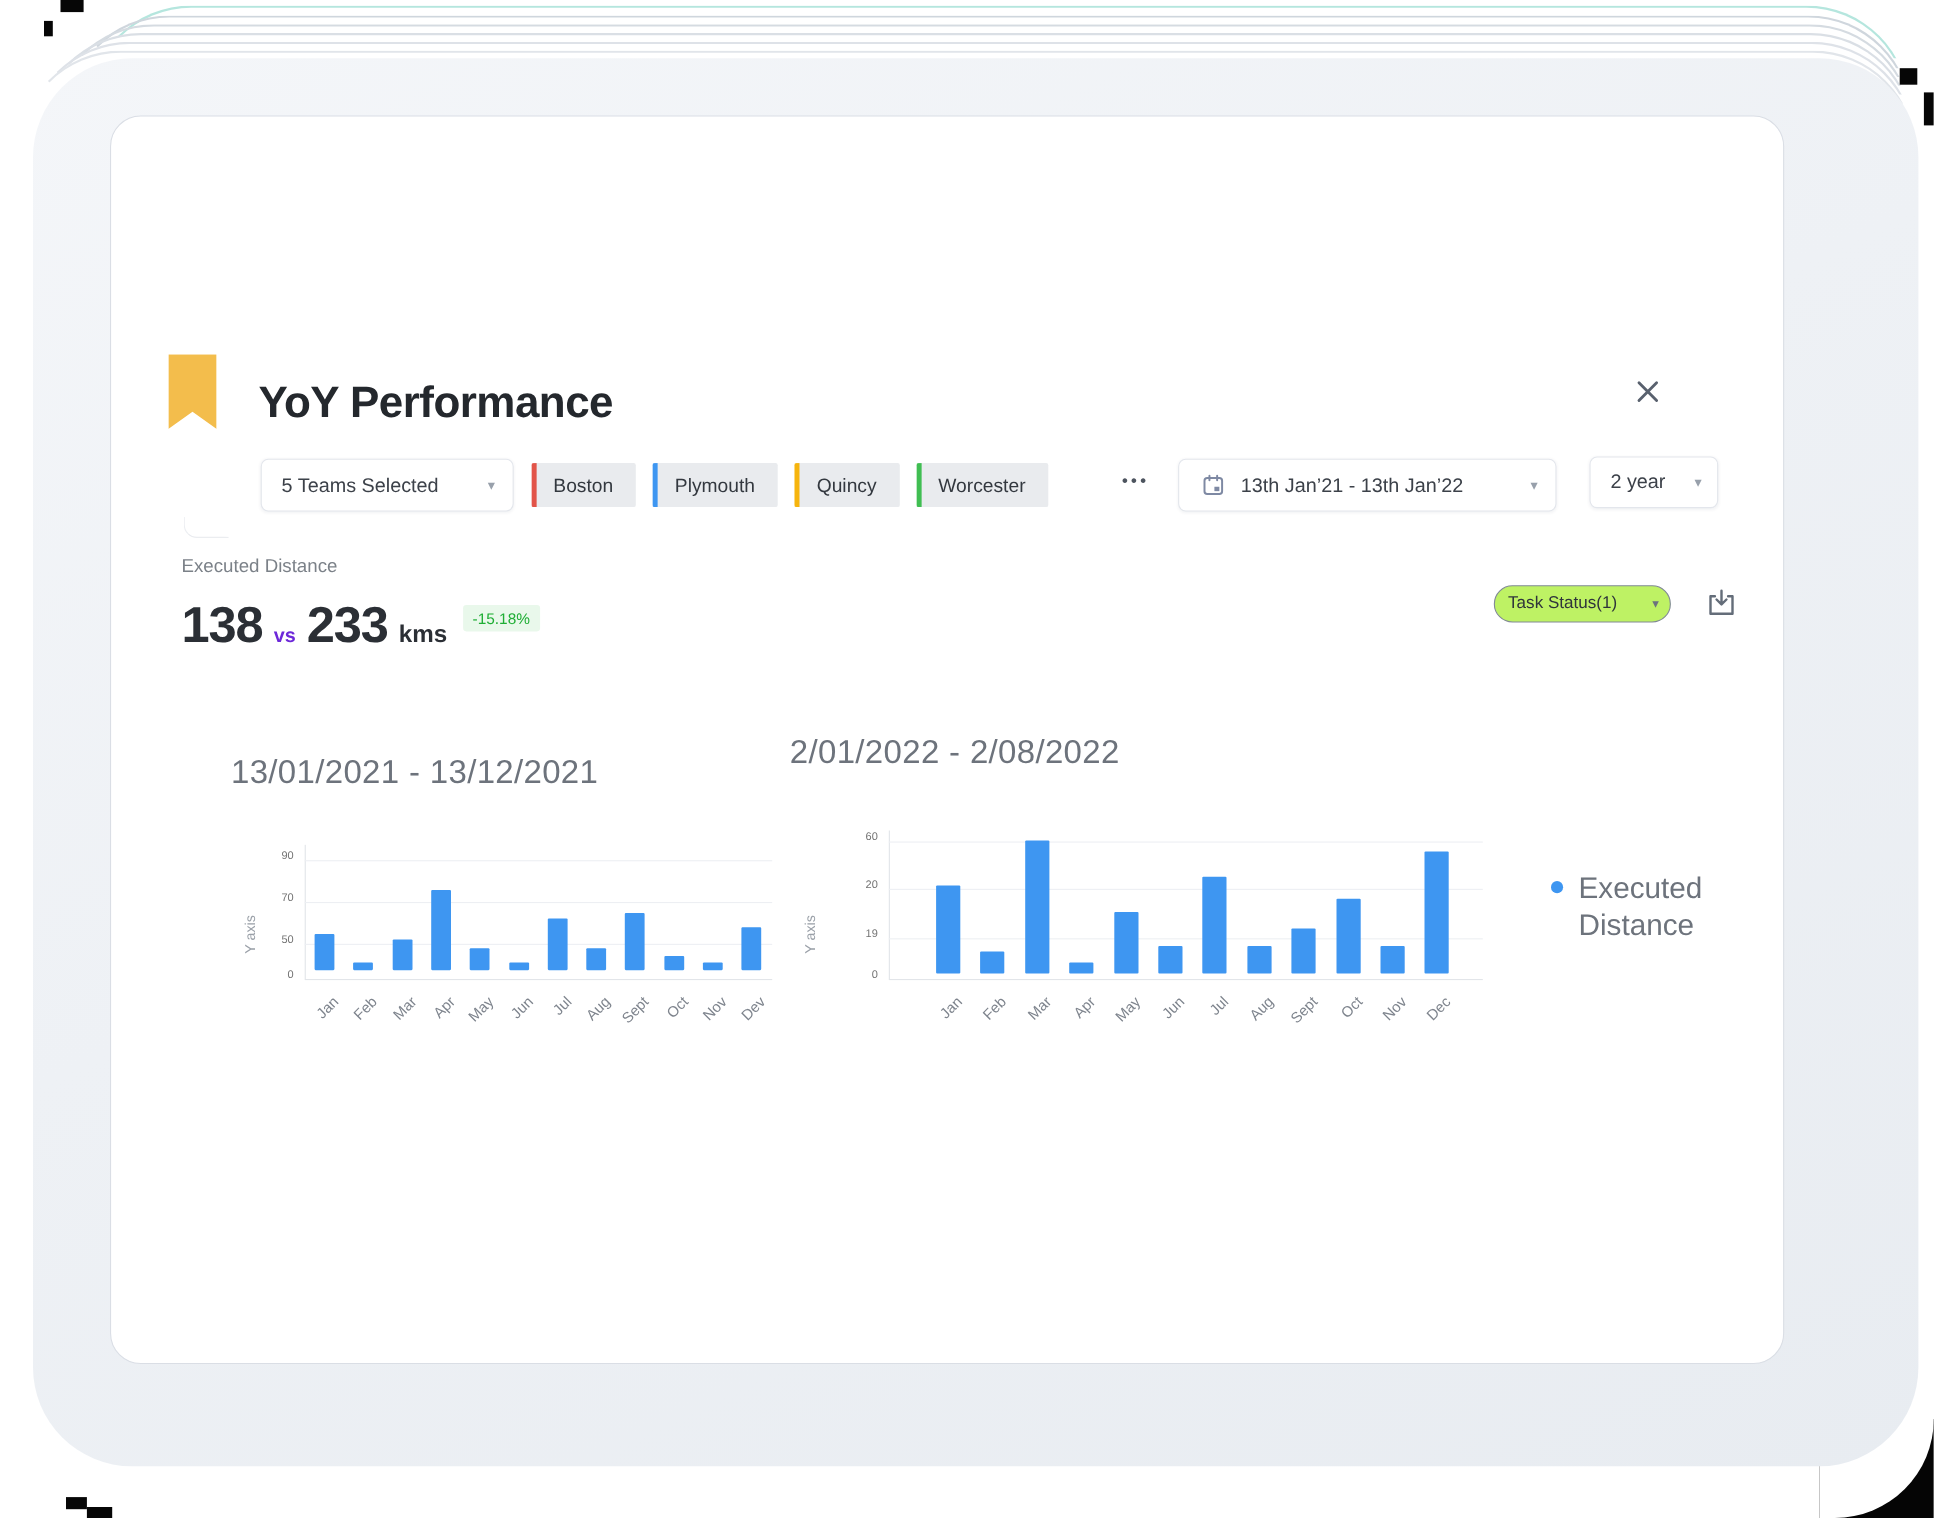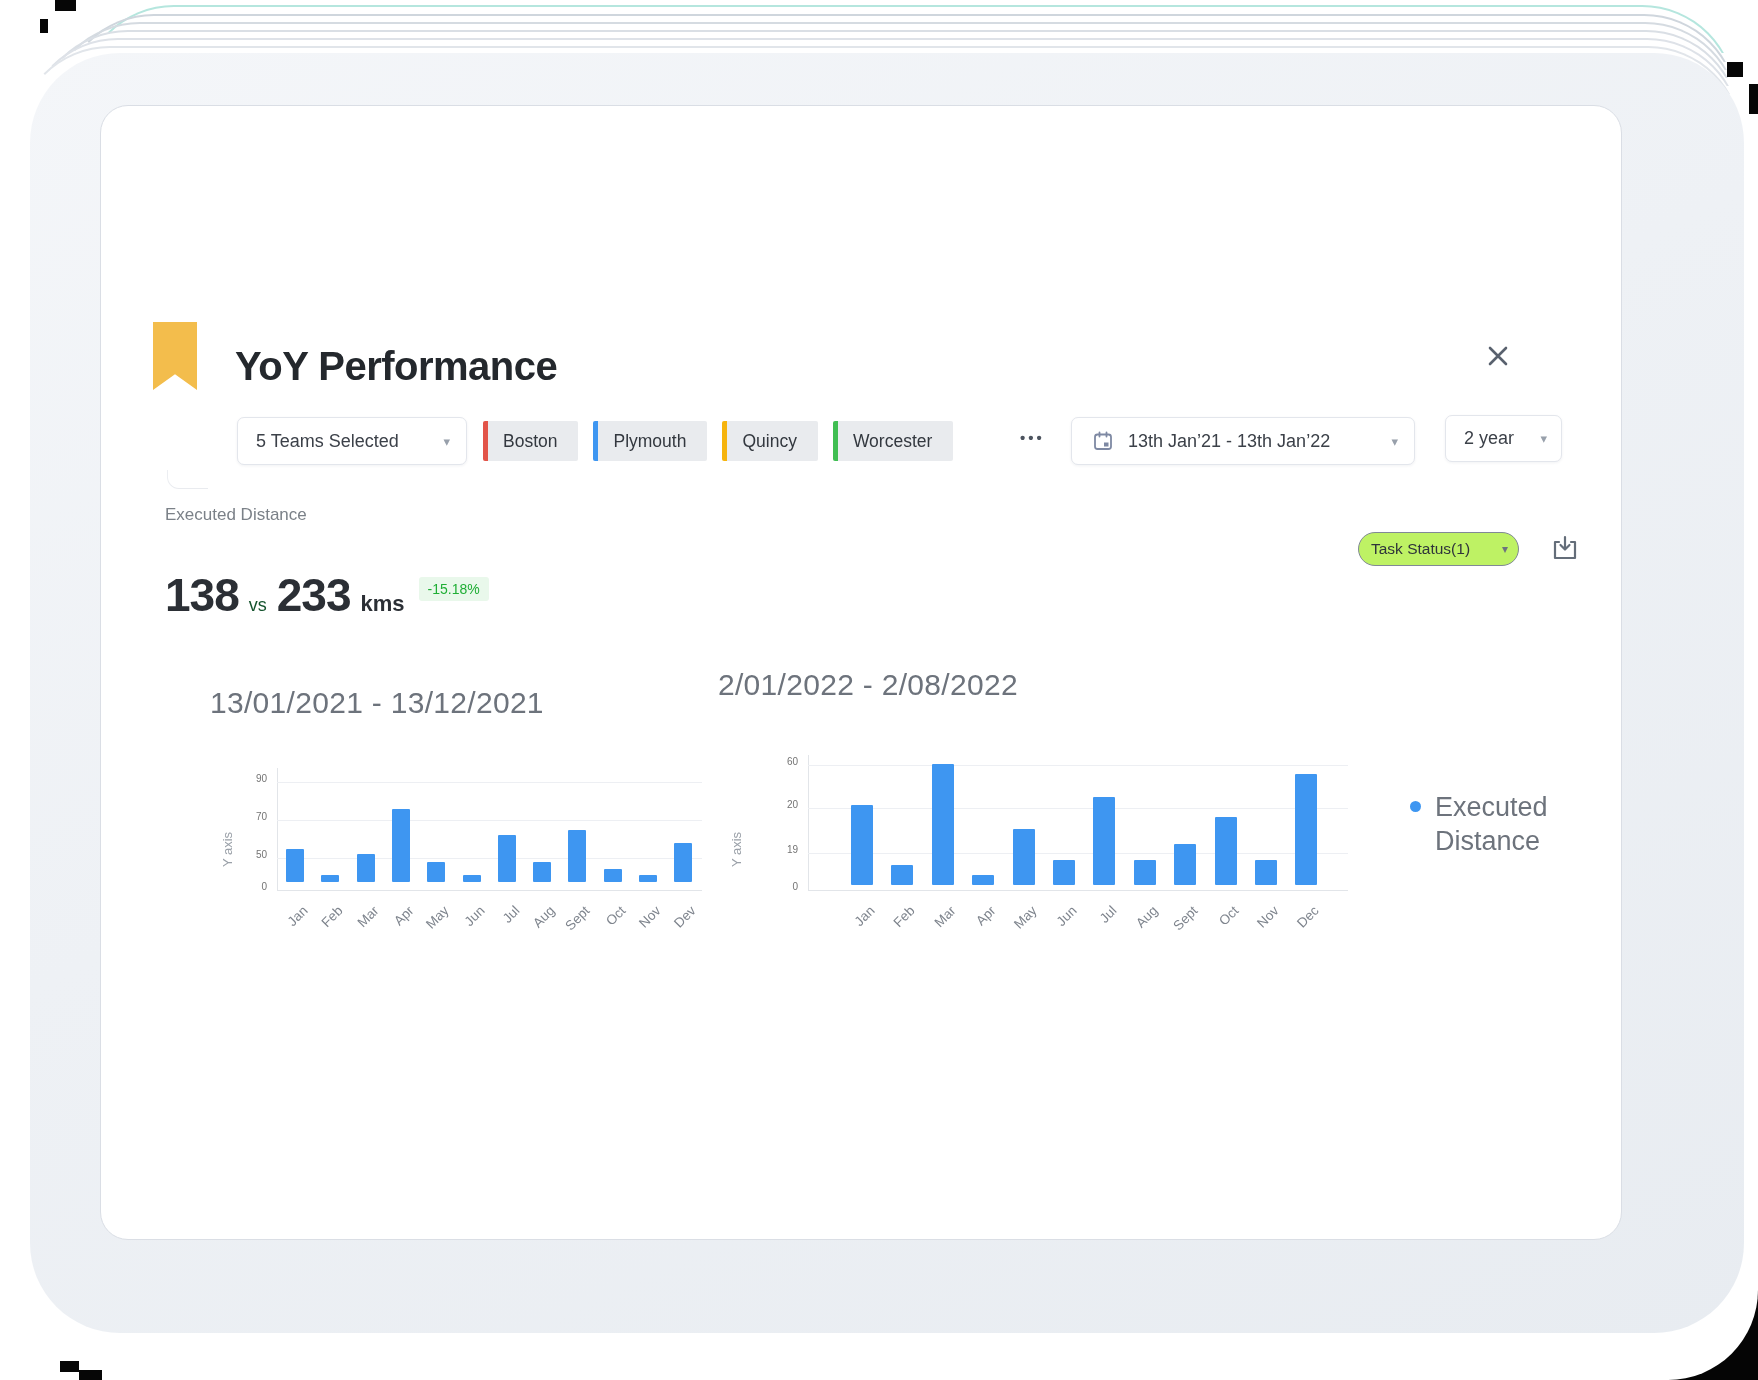--- a/index.html
+++ b/index.html
@@ -47,23 +47,23 @@
   .chip{display:flex;align-items:center;background:#e9ebee;border-left:5px solid #999;
         padding:0 21px 0 15px;font-size:17.5px;color:#33383f;border-radius:2px;white-space:nowrap;}
   .more-dots{left:1020px;top:429px;font-size:15px;font-weight:700;letter-spacing:3px;color:#4d545f;}
   #date-select{left:1071px;width:344px;padding:0 16px 0 20px;}
   #date-select .cal{margin-right:14px;flex:none;display:flex;}
   #date-select .caret{margin-left:auto;}
   #year-select{left:1445px;top:415px;width:117px;height:47px;padding:0 14px 0 18px;justify-content:space-between;}
 
   
   .kpi-label{left:165px;top:505px;font-size:17px;color:#7b8188;}
-  .kpi-row{left:165px;top:568px;display:flex;align-items:baseline;}
+  .kpi-row{left:165px;top:541px;display:flex;align-items:baseline;}
   .kpi-num{font-size:46px;font-weight:700;color:#2b2f35;letter-spacing:-1px;}
-  .kpi-vs{font-size:18px;font-weight:400;color:#14532d;margin:0 10px;}
+  .kpi-vs{font-size:18px;font-weight:700;color:#6d28d9;margin:0 10px;}
   .kpi-unit{font-size:22px;font-weight:700;color:#2b2f35;margin-left:10px;}
   .kpi-badge{font-size:14px;font-weight:400;padding:4px 9px;border-radius:3px;
              margin-left:14px;align-self:center;transform:translateY(-6px);}
 
   
   #task-select{left:1358px;top:532px;height:34px;width:161px;background:#bef264;
                border:1px solid #818996;border-radius:17px;display:flex;align-items:center;
                justify-content:space-between;box-sizing:border-box;padding:0 10px 0 12px;
                font-size:15.5px;color:#2f343b;position:absolute;}
   #task-select .caret{color:#6c737e;font-size:12px;}

